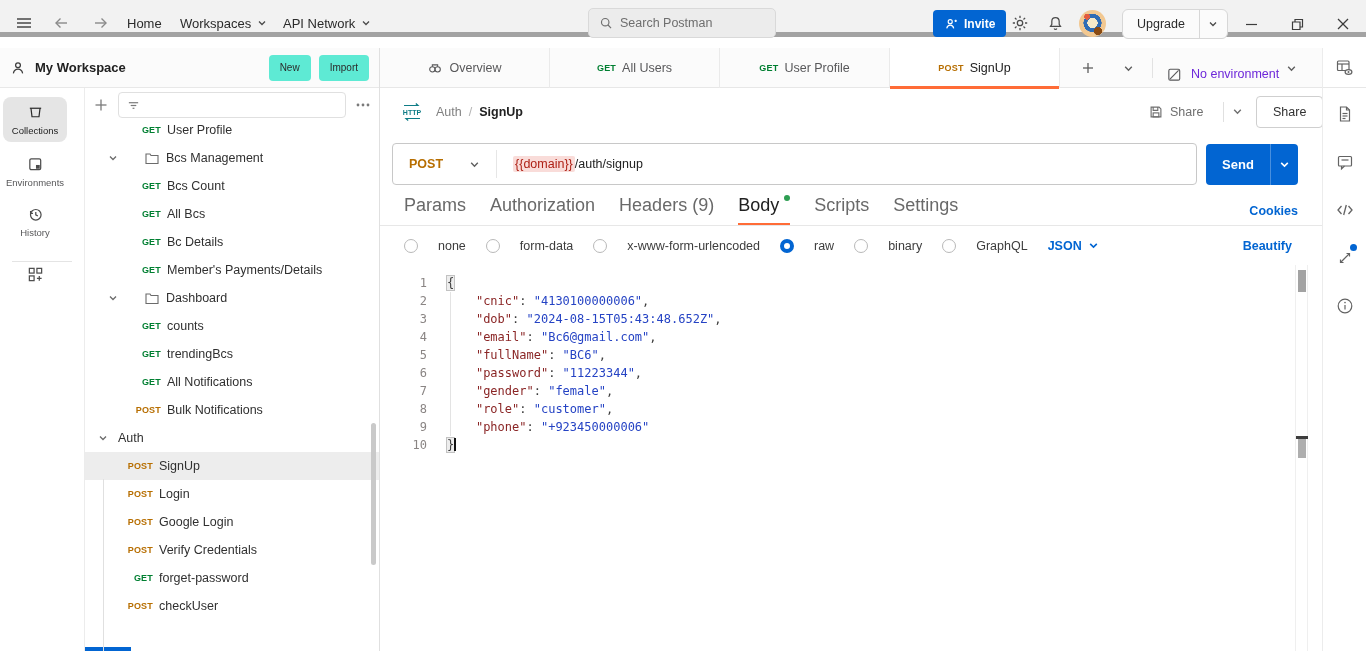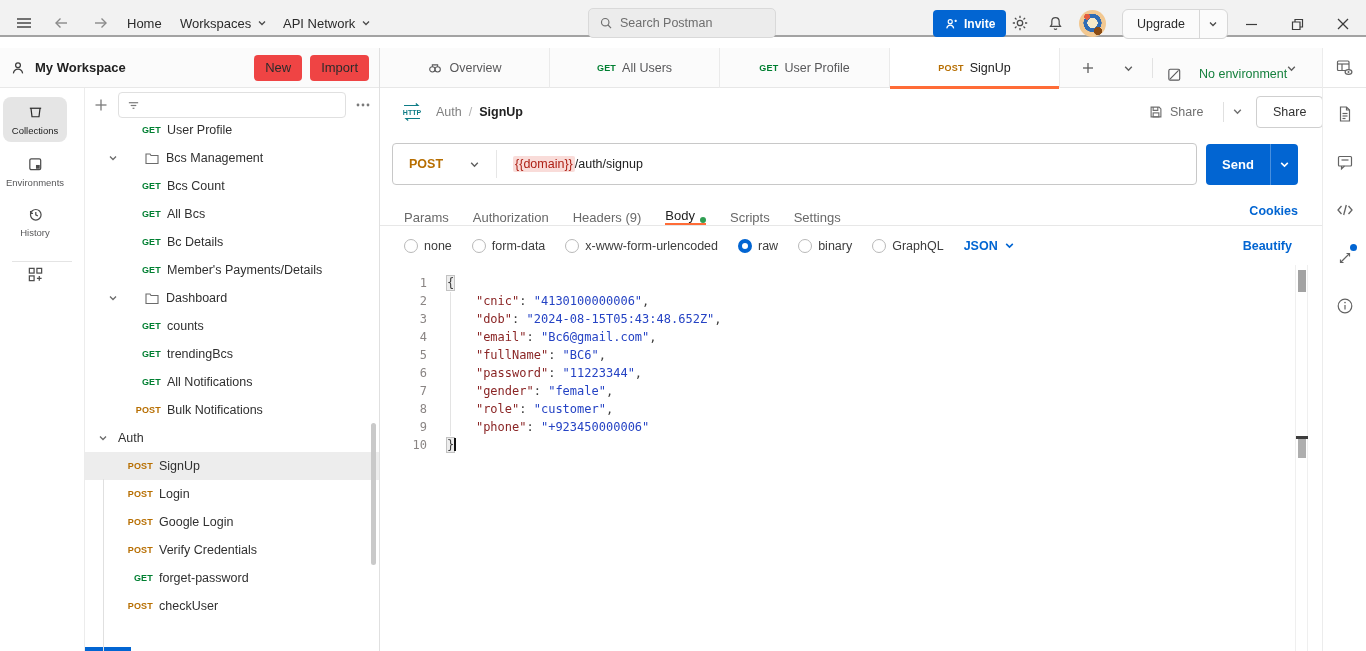--- a/index.html
+++ b/index.html
@@ -4,21 +4,21 @@
 <style>
   *{box-sizing:border-box}
   html,body{margin:0;padding:0}
   body{width:1366px;height:651px;overflow:hidden;background:#fff;color:#212121;
        font-family:"Liberation Sans",sans-serif;position:relative;font-size:12.5px}
   svg{display:block}
   .ico{color:#5f5f5f}
 
   
   #titlebar{position:absolute;left:0;top:0;width:1366px;height:37px;background:#f2f2f2;
-            border-bottom:2px solid #a3a3a3;display:flex;align-items:center}
+            border-bottom:5px solid #a3a3a3;display:flex;align-items:center}
   #titlebar .tb{position:absolute;top:0;height:46px;display:flex;align-items:center;cursor:default}
   .navlbl{font-size:13px;color:#2b2b2b}
   .srch{position:absolute;left:588px;top:8px;width:188px;height:30px;background:#ececec;
         border:1px solid #d9d9d9;border-radius:5px;display:flex;align-items:center;padding:0 10px;gap:7px}
   .srch span{color:#6e6e6e;font-size:12.5px}
   .invite{position:absolute;left:933px;top:10px;height:27px;background:#0265d2;color:#fff;border-radius:4px;
           display:flex;align-items:center;gap:6px;padding:0 11px;font-size:12px;font-weight:700}
   .avatar{position:absolute;left:1079px;top:10px;width:27px;height:27px;border-radius:50%;
           background:radial-gradient(circle at 70% 78%,#8a4a12 14%,transparent 15%),
                      radial-gradient(circle at 30% 25%,#e25b3f 10%,transparent 11%),
@@ -27,22 +27,22 @@
   .upgrade{position:absolute;left:1122px;top:9px;height:30px;background:#fbfbfb;border:1px solid #d7d7d7;
            border-radius:6px;display:flex;align-items:stretch}
   .upgrade .ulbl{display:flex;align-items:center;padding:0 14px;font-size:12.5px;color:#2b2b2b}
   .upgrade .uchev{display:flex;align-items:center;justify-content:center;width:28px;border-left:1px solid #d7d7d7}
   .winbtn{position:absolute;top:12px;width:30px;height:24px;display:flex;align-items:center;justify-content:center;color:#3c3c3c}
 
   
   #wsbar{position:absolute;left:0;top:48px;width:379px;height:40px;background:#fbfbfb;
          border-bottom:1px solid #e8e8e8;display:flex;align-items:center;padding:0 10px;gap:9px}
   #wsbar .wstitle{font-size:13px;font-weight:700;color:#212121;flex:1}
-  .sbtn{height:26px;background:#ef4444;border-radius:4px;display:flex;align-items:center;
-        padding:0 11px;font-size:13px;color:#2b2b2b}
+  .sbtn{height:26px;background:#5eead4;border-radius:4px;display:flex;align-items:center;
+        padding:0 11px;font-size:10px;color:#2b2b2b}
   #wsbar .btns{display:flex;gap:8px}
 
   
   #rail{position:absolute;left:0;top:88px;width:85px;bottom:0;background:#fff;border-right:1px solid #ececec}
   .railitem{width:70px;display:flex;flex-direction:column;align-items:center;gap:4px;color:#58585a}
   .railpill{width:64px;border-radius:8px;padding:7px 0 6px;display:flex;flex-direction:column;align-items:center;gap:4px}
   .railpill.on{background:#e5e5e5;color:#212121}
   .raillbl{font-size:9.5px}
   #raildiv{position:absolute;left:12px;right:12px;top:173px;border-top:1px solid #e4e4e4}
 
@@ -69,21 +69,21 @@
   #main{position:absolute;left:380px;top:48px;width:942px;bottom:0;background:#fff}
 
   #tabstrip{position:absolute;left:0;top:0;width:942px;height:40px;background:#fbfbfb;border-bottom:1px solid #e7e7e7}
   #tabs{position:absolute;left:0;top:0;height:40px;display:flex}
   .tab{width:170px;height:40px;display:flex;align-items:center;justify-content:center;gap:6px;
        border-right:1px solid #eaeaea;font-size:12.5px;color:#58585a;position:relative}
   .tab.active{background:#fff;color:#212121}
   .tab .underline{position:absolute;left:0;right:0;bottom:-1px;height:3px;background:#ff6c37}
   .stripbtn{position:absolute;top:10px;width:20px;height:20px;display:flex;align-items:center;justify-content:center;color:#5f5f5f}
   #stripdiv{position:absolute;left:772px;top:10px;height:20px;width:1px;background:#e2e2e2}
-  #envsel{position:absolute;left:786px;top:0;height:52px;display:flex;align-items:center;gap:16px;color:#15803d}
+  #envsel{position:absolute;left:786px;top:0;height:52px;display:flex;align-items:center;gap:8px;color:#6d28d9}
   #envchev{position:absolute;left:906px;top:15px;color:#5f5f5f}
 
   
   #crumbrow{position:absolute;left:0;top:40px;width:942px;height:48px;display:flex;align-items:center}
   #crumbrow .httpbadge{margin:0 12px 0 20px}
   .crumb-dim{color:#808080}
   .crumb-sep{color:#b3b3b3;margin:0 7px}
   .crumb-cur{color:#212121;font-weight:700}
   #saveg{position:absolute;left:768px;top:8px;height:32px;display:flex;align-items:center;gap:6px;color:#6f6f6f}
   #savediv{position:absolute;left:843px;top:14px;height:20px;width:1px;background:#e0e0e0}
@@ -100,30 +100,30 @@
   .varchip{background:#f9dcd9;color:#ae2015;padding:1px 2px;border-radius:2px}
   #urlpath{color:#212121}
   #sendbtn{position:absolute;left:826px;top:96px;width:92px;height:41px;background:#0265d2;border-radius:4px;
            display:flex;color:#fff}
   #sendbtn .slbl{width:64px;display:flex;align-items:center;justify-content:center;font-weight:700;font-size:13px}
   #sendbtn .schev{width:28px;display:flex;align-items:center;justify-content:center;border-left:1px solid rgba(255,255,255,.28)}
 
   
   #reqtabs{position:absolute;left:0;top:147px;width:942px;height:31px;border-bottom:1px solid #e7e7e7;
            display:flex;align-items:stretch;gap:24px;padding-left:24px}
-  .rtab{display:flex;align-items:flex-end;gap:5px;color:#696969;font-size:13px}
+  .rtab{display:flex;align-items:flex-start;gap:5px;color:#696969;font-size:18px}
   .rtab.active{color:#212121;border-bottom:2px solid #ff6c37}
   .gdot{width:6px;height:6px;border-radius:50%;background:#2e9e52}
   #cookies{position:absolute;right:24px;top:0;height:31px;display:flex;align-items:center;
            color:#0265d2;font-weight:700;font-size:12.5px}
 
   
   #btypes{position:absolute;left:0;top:178px;width:942px;height:39px;display:flex;align-items:center;
           gap:20px;padding-left:24px}
-  .radio{display:flex;align-items:center;gap:6px;color:#3d3d3d}
+  .radio{display:flex;align-items:center;gap:20px;color:#3d3d3d}
   .rc{width:14px;height:14px;border:1.5px solid #b9b9b9;border-radius:50%;background:#fff}
   .rc.on{border:4.5px solid #0265d2}
   #langsel{display:flex;align-items:center;gap:6px;color:#0265d2;font-weight:700}
   #beautify{position:absolute;right:30px;color:#0265d2;font-weight:700}
 
   
   #editor{position:absolute;left:0;top:217px;right:0;bottom:0;background:#fff}
   #code-lines{position:absolute;left:0;top:9px;right:30px}
   .cline{display:flex;height:18px;line-height:18px;font-family:"DejaVu Sans Mono",monospace;font-size:12px;white-space:pre}
   .lnum{width:47px;text-align:right;color:#8a8584;flex:none}

